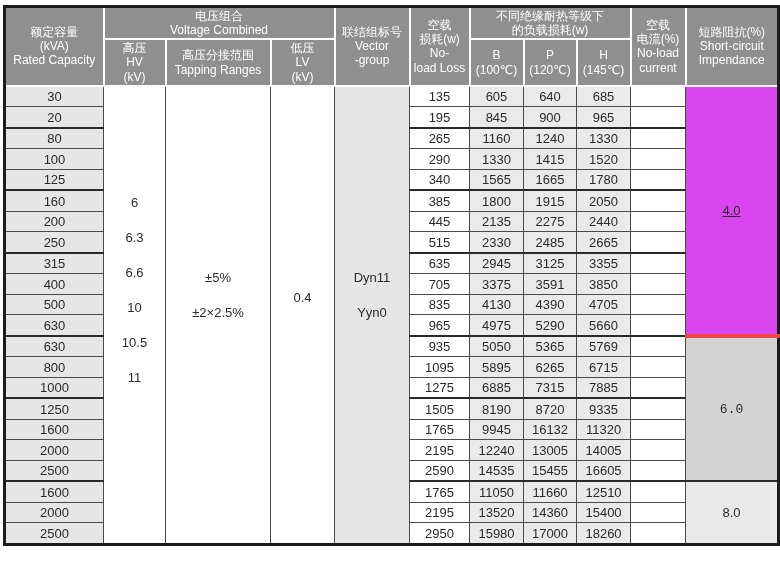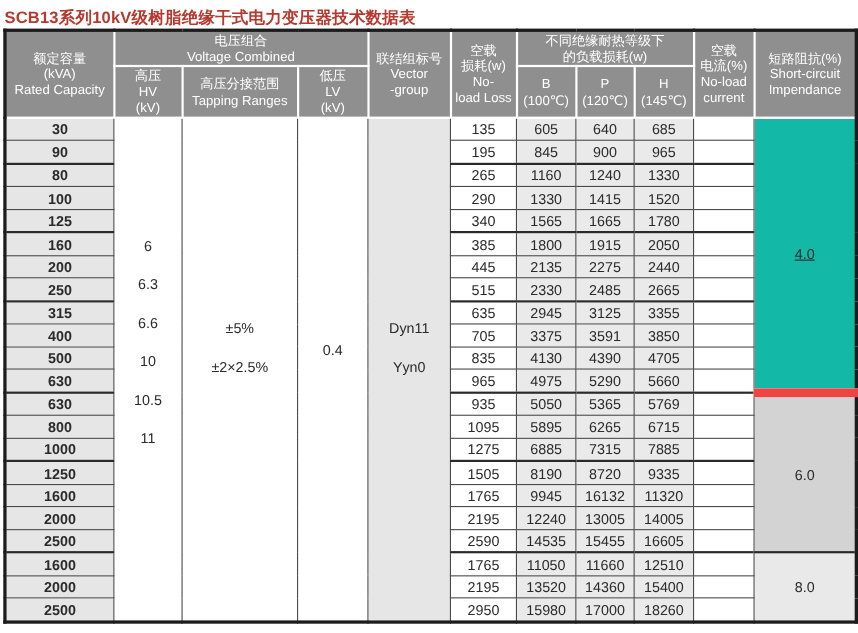--- a/index.html
+++ b/index.html
@@ -28,39 +28,38 @@
     vertical-align:middle;
   }
   thead tr.hdr-top{height:29px;}
   thead tr.hdr-sub{height:44px;}
   tbody td{
     border:1px solid #4a4a4a;text-align:center;vertical-align:middle;
     font-size:13px;color:#2a2a2a;height:19.5px;padding:0;overflow:hidden;
     background:#fff;
   }
   tbody tr.group-end > td{border-bottom:2px solid #2a2a2a;}
-  td.col-cap{background:var(--shadeL,#e6e6e6);font-weight:bold;}
+  td.col-cap{background:var(--shadeL,#e6e6e6);}
   td.col-bph{background:#eaeaea;}
   td.col-vec{background:var(--shadeL,#e6e6e6);}
   td.merged{border-top:1px solid #4a4a4a;border-bottom:1px solid #4a4a4a;}
   td.col-hv{padding-bottom:50px;}
   td.col-tap{padding-bottom:40px;}
   td.col-lv{padding-bottom:35px;}
   td.col-vec{padding-bottom:40px;}
   .stack{line-height:35px;}
   td.col-imp{font-size:13px;}
-  td.imp-0{background:#14b8a6;text-decoration:underline;}
-  td.imp-1{background:var(--shadeM,#d3d3d3);border-top:8px solid #ef4444;border-bottom:2px solid #2a2a2a;}
+  td.imp-0{background:#d946ef;text-decoration:underline;}
+  td.imp-1{background:var(--shadeM,#d3d3d3);border-top:4px solid #ef4444;border-bottom:2px solid #2a2a2a;font-family:Liberation Mono, monospace;}
   td.imp-2{background:#e9e9e9;}
 </style>
 </head>
 <body>
 
 <div class="page">
-  <div class="title">SCB13系列10kV级树脂绝缘干式电力变压器技术数据表</div>
 
   <table>
     <colgroup>
       <col style="width:99px">
         <col style="width:62px">
         <col style="width:105px">
       <col style="width:64px">
         <col style="width:75px">
         <col style="width:60px">
       <col style="width:54px">
@@ -131,21 +130,21 @@
             <div class="stack">Yyn0</div>
           </td>
           <td class="col-nll">135</td>
           <td class="col-bph">605</td>
           <td class="col-bph">640</td>
           <td class="col-bph">685</td>
           <td class="col-cur"></td>
           <td class="col-imp imp-0" rowspan="12">4.0</td>
         </tr>
         <tr class="group-end">
-          <td class="col-cap">90</td>
+          <td class="col-cap">20</td>
           <td class="col-nll">195</td>
           <td class="col-bph">845</td>
           <td class="col-bph">900</td>
           <td class="col-bph">965</td>
           <td class="col-cur"></td>
         </tr>
         <tr>
           <td class="col-cap">80</td>
           <td class="col-nll">265</td>
           <td class="col-bph">1160</td>

